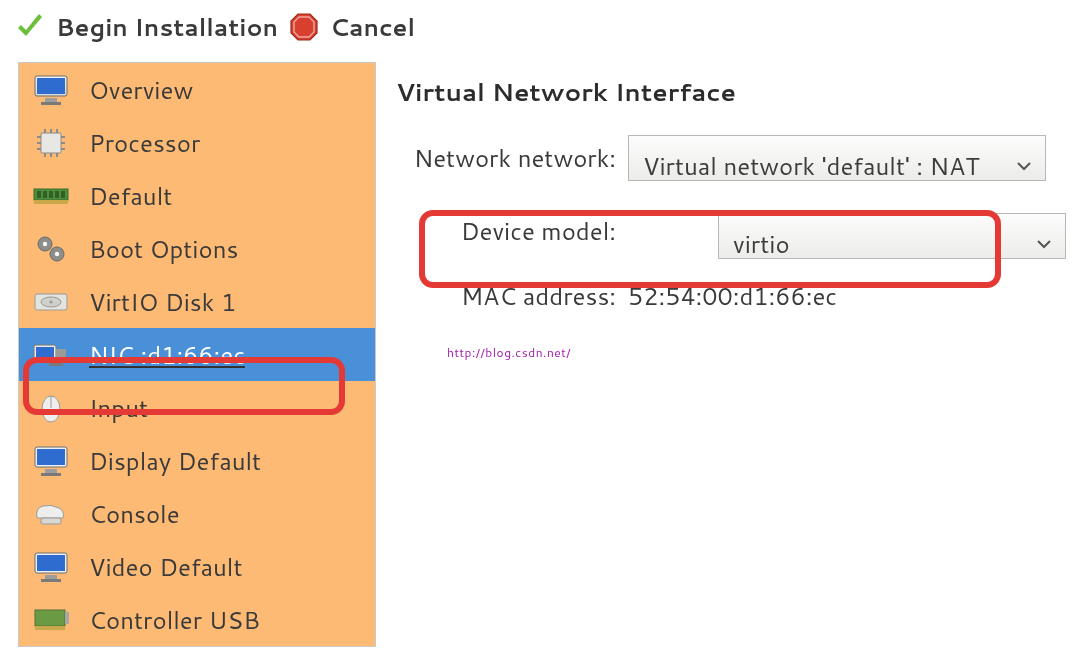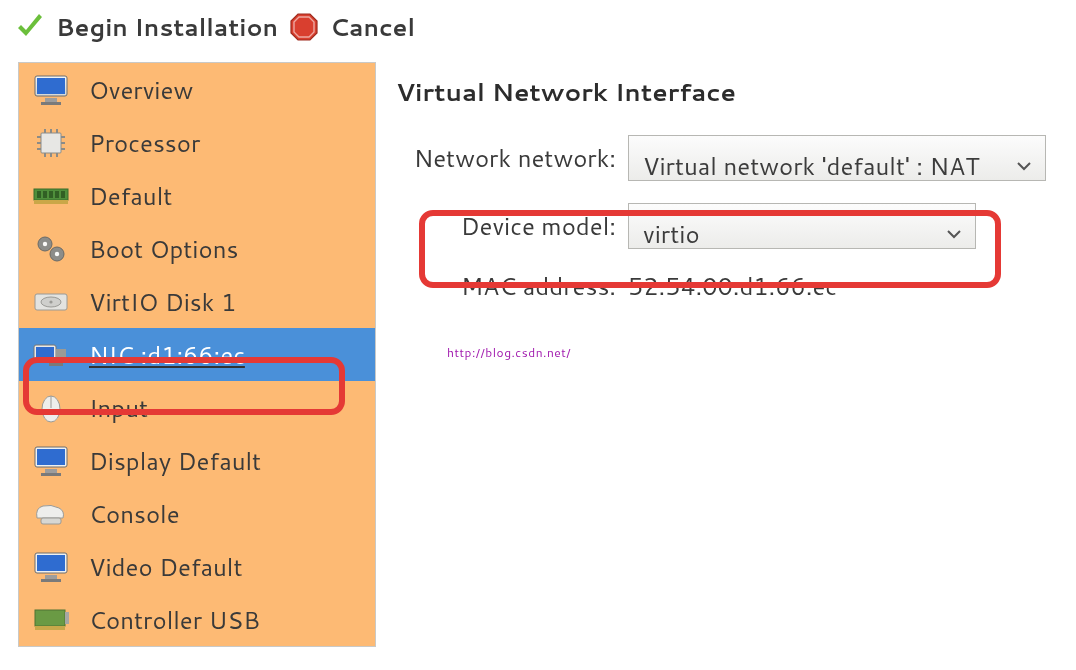--- a/index.html
+++ b/index.html
@@ -20,21 +20,21 @@
     .sb-ic { width:44px; height:40px; display:flex; align-items:center; justify-content:center; flex-shrink:0; }
     .sb-ic svg { width:44px; height:40px; }
 
     .main { flex:1; padding:10px 10px 10px 20px; position:relative; }
     .main h2 { font-size:25px; font-weight:700; color:#2c2c2c; margin-bottom:26px; margin-top:2px; }
     .row { display:flex; align-items:center; margin-bottom:18px; }
     .row .key { font-size:24px; color:#3a3a3a; text-align:right; width:232px; padding-right:12px; }
     .row .val { font-size:24px; color:#3a3a3a; }
     .select { display:inline-flex; align-items:center; justify-content:space-between; background:linear-gradient(#fcfcfc,#ececea); border:1px solid #b7b7b3; border-radius:0; padding:16px 12px 0 14px; height:46px; font-size:24px; color:#3c3c3c; cursor:pointer; }
     .select.w1 { width:418px; }
-    .select.w2 { width:348px; }
+    .select.w2 { width:348px;margin-top:10px; }
     .chev { display:inline-flex; width:18px; }
     .watermark { position:absolute; left:447px; top:344px; font-size:12px; color:#a21caf; letter-spacing:0.5px; }
 
     .hl { position:absolute; border:6px solid #e53935; border-radius:14px; pointer-events:none; }
     .hl1 { left:23px; top:357px; width:322px; height:58px; }
     .hl2 { left:419px; top:210px; width:582px; height:78px; }
   </style>
 </head>
 <body>
 
@@ -209,21 +209,21 @@
       <div class="key">Network network:</div>
       <div class="select w1">
         <span>Virtual network 'default' : NAT</span>
         <span class="chev">
             <svg viewBox="0 0 18 18">
               <path d="M3 6 L9 12 L15 6" fill="none" stroke="#555" stroke-width="2"></path>
             </svg>
           </span>
       </div>
     </div>
-    <div class="row" style="margin:22px 0 20px;">
+    <div class="row" style="margin:22px 0 20px;justify-content:space-between;">
       <div class="key">Device model:</div>
       <div class="select w2">
         <span>virtio</span>
         <span class="chev">
             <svg viewBox="0 0 18 18">
               <path d="M3 6 L9 12 L15 6" fill="none" stroke="#555" stroke-width="2"></path>
             </svg>
           </span>
       </div>
     </div>

